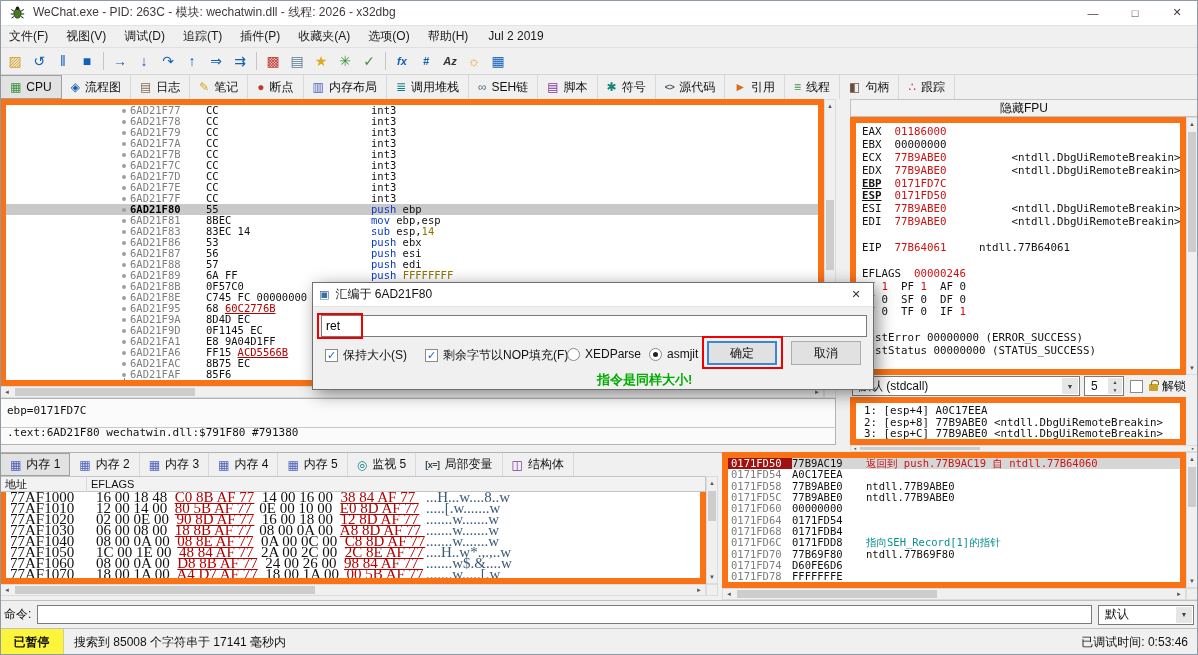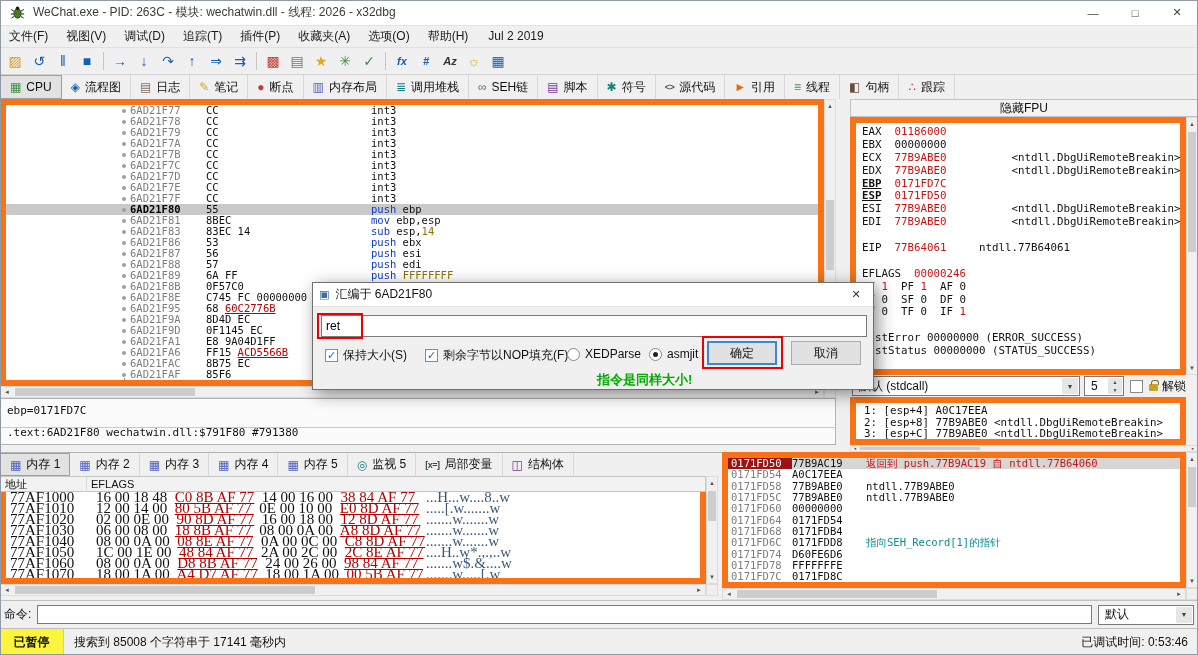--- a/index.html
+++ b/index.html
@@ -431,20 +431,21 @@
 
 <div class="panel" id="stack">
     <div class="srow sel"><span class="saddr hot">0171FD50</span><span class="sval">77B9AC19</span><span class="scmt cc-red">返回到 push.77B9AC19 自 ntdll.77B64060</span></div>
     <div class="srow"><span class="saddr">0171FD54</span><span class="sval">A0C17EEA</span><span class="scmt"></span></div>
     <div class="srow"><span class="saddr">0171FD58</span><span class="sval">77B9ABE0</span><span class="scmt">ntdll.77B9ABE0</span></div>
     <div class="srow"><span class="saddr">0171FD5C</span><span class="sval">77B9ABE0</span><span class="scmt">ntdll.77B9ABE0</span></div>
     <div class="srow"><span class="saddr">0171FD60</span><span class="sval">00000000</span><span class="scmt"></span></div>
     <div class="srow"><span class="saddr">0171FD64</span><span class="sval">0171FD54</span><span class="scmt"></span></div>
     <div class="srow"><span class="saddr">0171FD68</span><span class="sval">0171FDB4</span><span class="scmt"></span></div>
     <div class="srow"><span class="saddr">0171FD6C</span><span class="sval">0171FDD8</span><span class="scmt cc-cyan">指向SEH_Record[1]的指针</span></div>
+    <div class="srow"><span class="saddr">0171FD70</span><span class="sval">77B69F80</span><span class="scmt">ntdll.77B69F80</span></div>
     <div class="srow"><span class="saddr">0171FD74</span><span class="sval">D60FE6D6</span><span class="scmt"></span></div>
     <div class="srow"><span class="saddr">0171FD78</span><span class="sval">FFFFFFFE</span><span class="scmt"></span></div>
     <div class="srow"><span class="saddr">0171FD7C</span><span class="sval">0171FD8C</span><span class="scmt"></span></div>
   </div>
 <div class="sb sbv" style="left:1186px;top:452px;width:12px;height:136px">
     <span class="sb-arrow">▲</span>
     <div class="sb-track">
       <div class="sb-thumb" style="top: 2px; height: 40px;"></div>
     </div>
     <span class="sb-arrow">▼</span>

